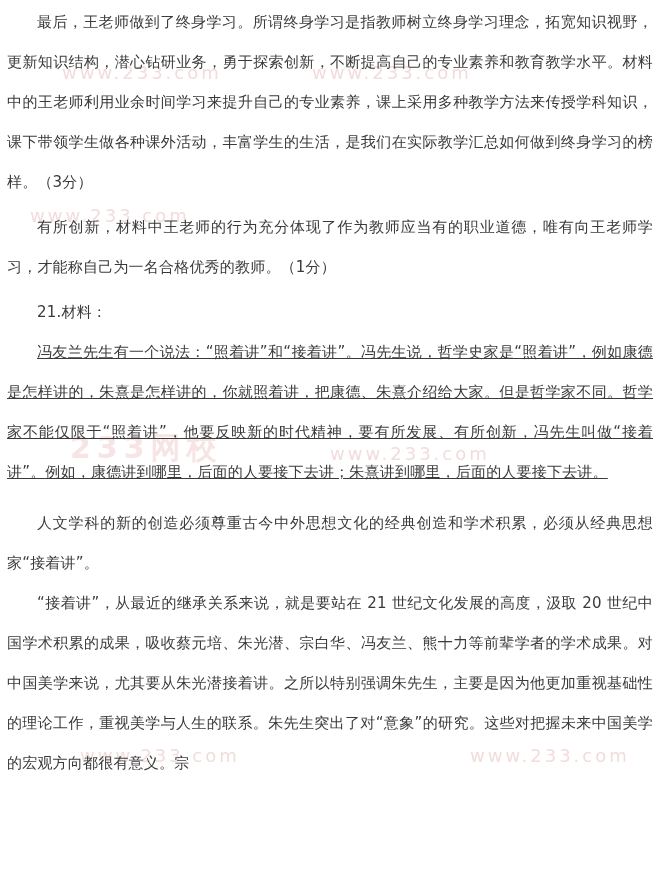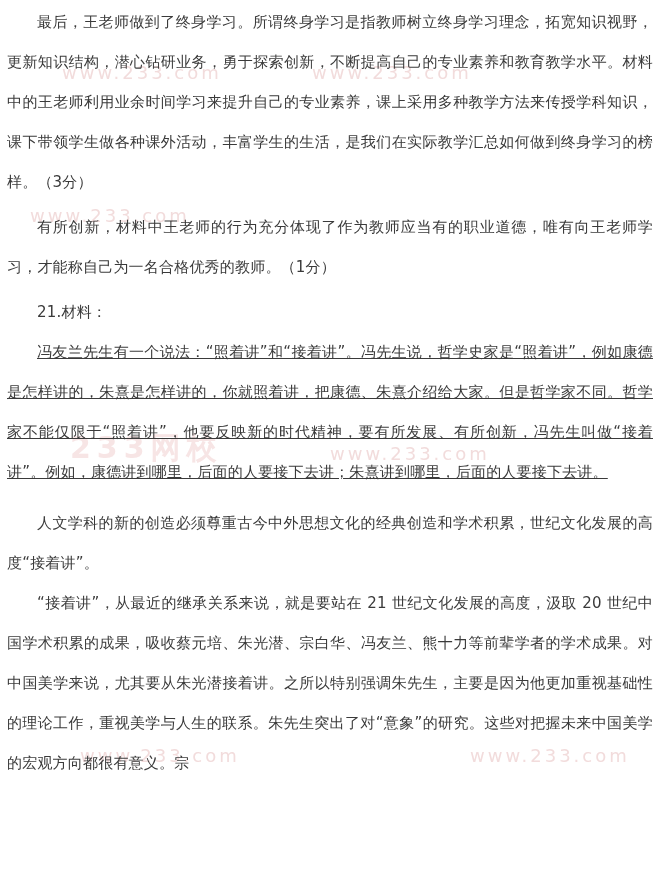--- a/index.html
+++ b/index.html
@@ -54,17 +54,17 @@
   <span class="wm wm-large" style="left:70px;  top:428px;">233网校</span>
   <span class="wm wm-small" style="left:330px; top:443px;">www.233.com</span>
   <span class="wm wm-small" style="left:80px;  top:745px;">www.233.com</span>
   <span class="wm wm-small" style="left:470px; top:745px;">www.233.com</span>
 
   <div class="content">
     <p class="para">最后，王老师做到了终身学习。所谓终身学习是指教师树立终身学习理念，拓宽知识视野，更新知识结构，潜心钻研业务，勇于探索创新，不断提高自己的专业素养和教育教学水平。材料中的王老师利用业余时间学习来提升自己的专业素养，课上采用多种教学方法来传授学科知识，课下带领学生做各种课外活动，丰富学生的生活，是我们在实际教学汇总如何做到终身学习的榜样。（3分）</p>
     <p class="para">有所创新，材料中王老师的行为充分体现了作为教师应当有的职业道德，唯有向王老师学习，才能称自己为一名合格优秀的教师。（1分）</p>
     <p class="para mb0">21.材料：</p>
     <p class="para mb11">冯友兰先生有一个说法：“照着讲”和“接着讲”。冯先生说，哲学史家是“照着讲”，例如康德是怎样讲的，朱熹是怎样讲的，你就照着讲，把康德、朱熹介绍给大家。但是哲学家不同。哲学家不能仅限于“照着讲”，他要反映新的时代精神，要有所发展、有所创新，冯先生叫做“接着讲”。例如，康德讲到哪里，后面的人要接下去讲；朱熹讲到哪里，后面的人要接下去讲。</p>
-    <p class="para mb0">人文学科的新的创造必须尊重古今中外思想文化的经典创造和学术积累，世纪文化发展的高度“接着讲”。</p>
+    <p class="para mb0">人文学科的新的创造必须尊重古今中外思想文化的经典创造和学术积累，必须从经典思想家“接着讲”。</p>
     <p class="para">“接着讲”，从最近的继承关系来说，就是要站在 21 世纪文化发展的高度，汲取 20 世纪中国学术积累的成果，吸收蔡元培、朱光潜、宗白华、冯友兰、熊十力等前辈学者的学术成果。对中国美学来说，尤其要从朱光潜接着讲。之所以特别强调朱先生，主要是因为他更加重视基础性的理论工作，重视美学与人生的联系。朱先生突出了对“意象”的研究。这些对把握未来中国美学的宏观方向都很有意义。宗</p>
   </div>
 
 </div>
 
 </body></html>

